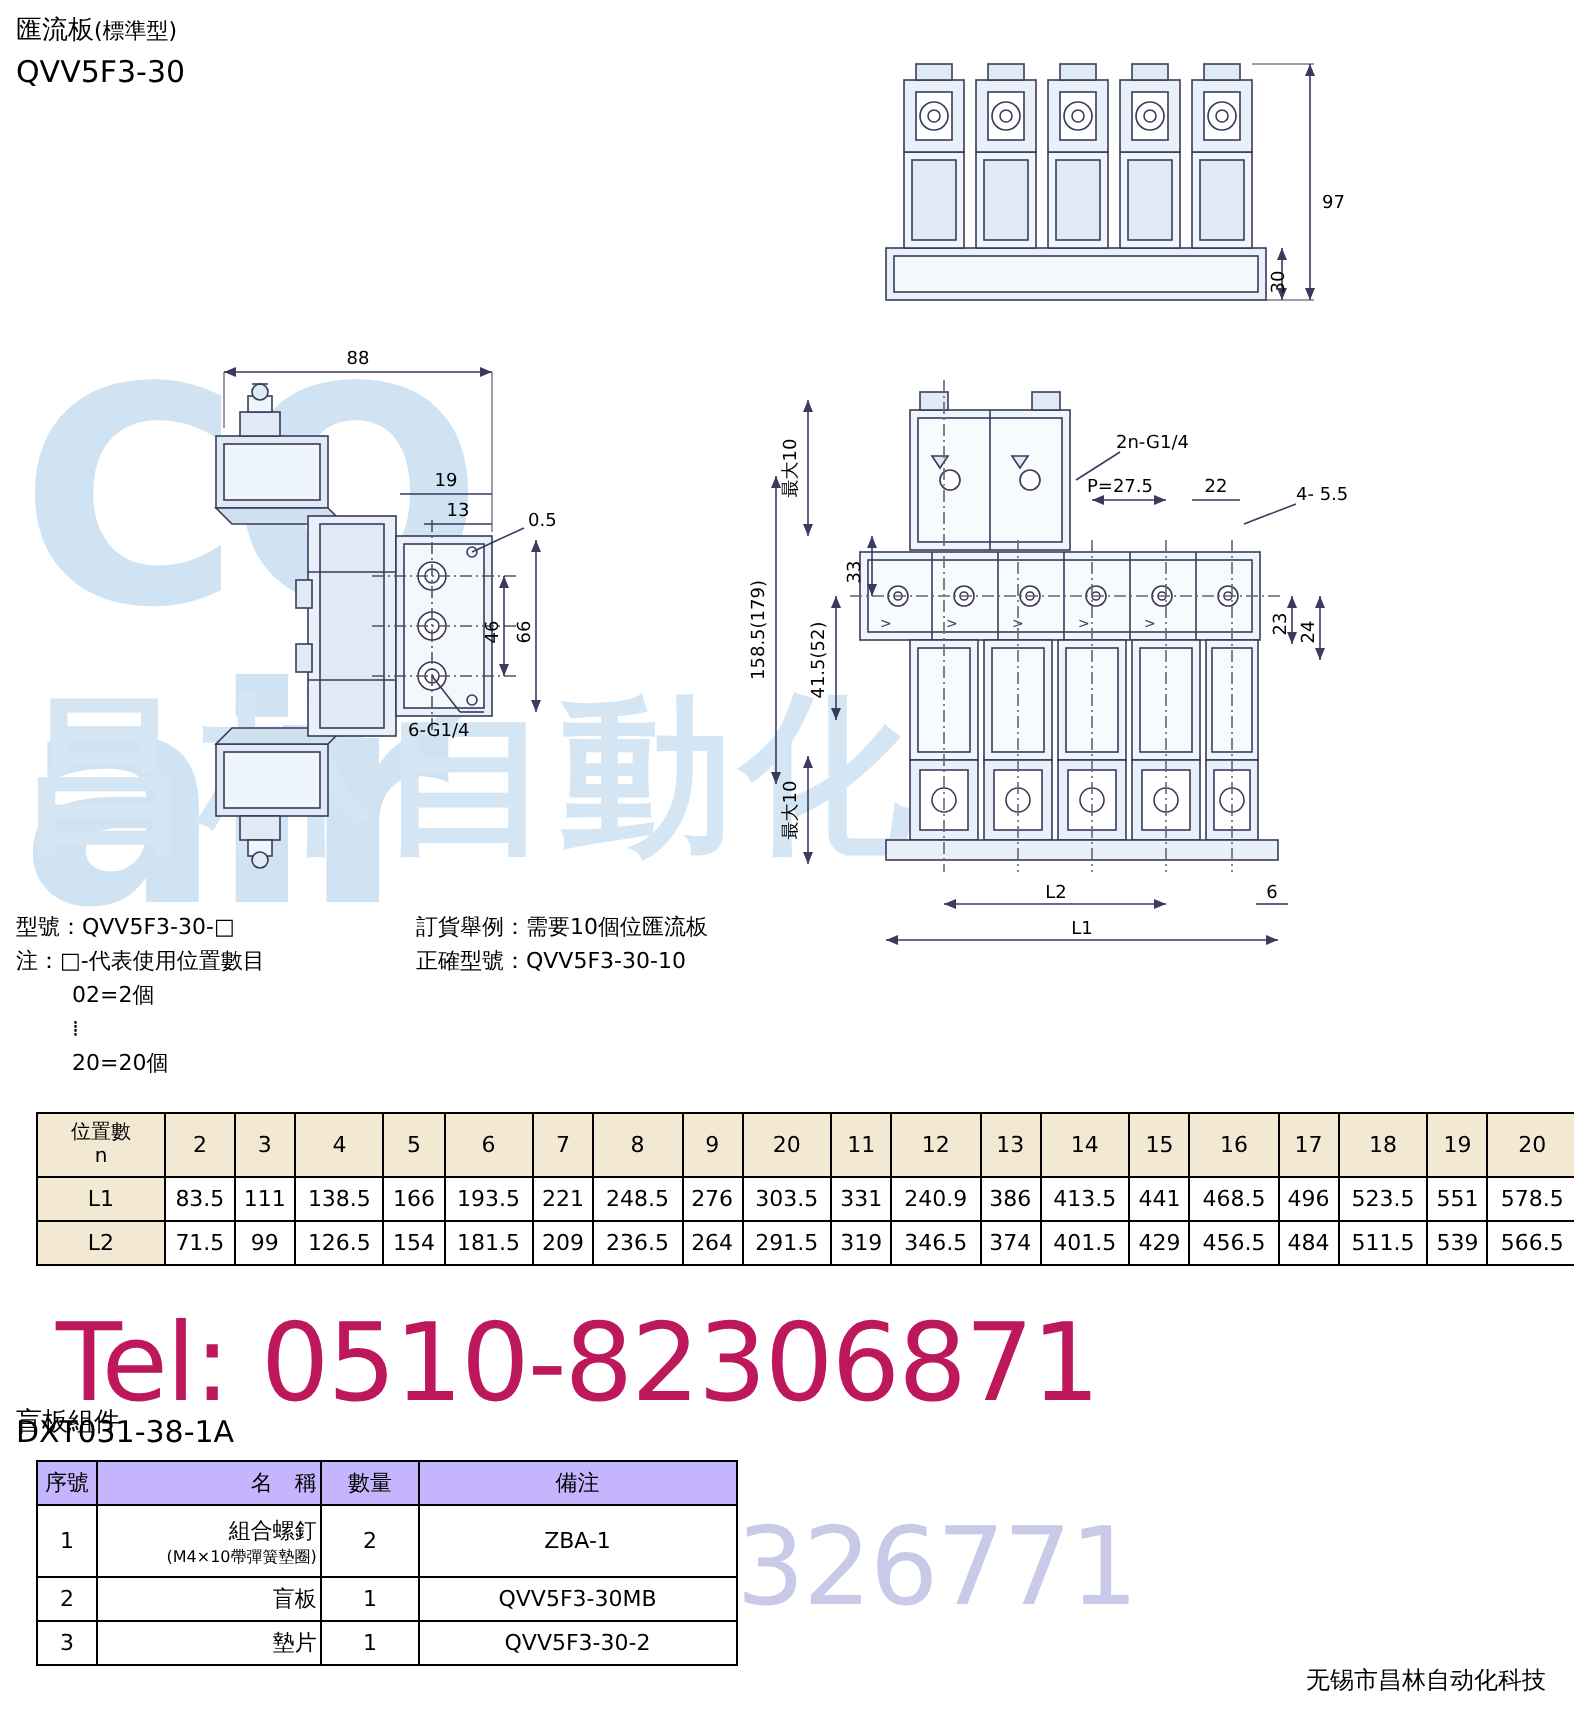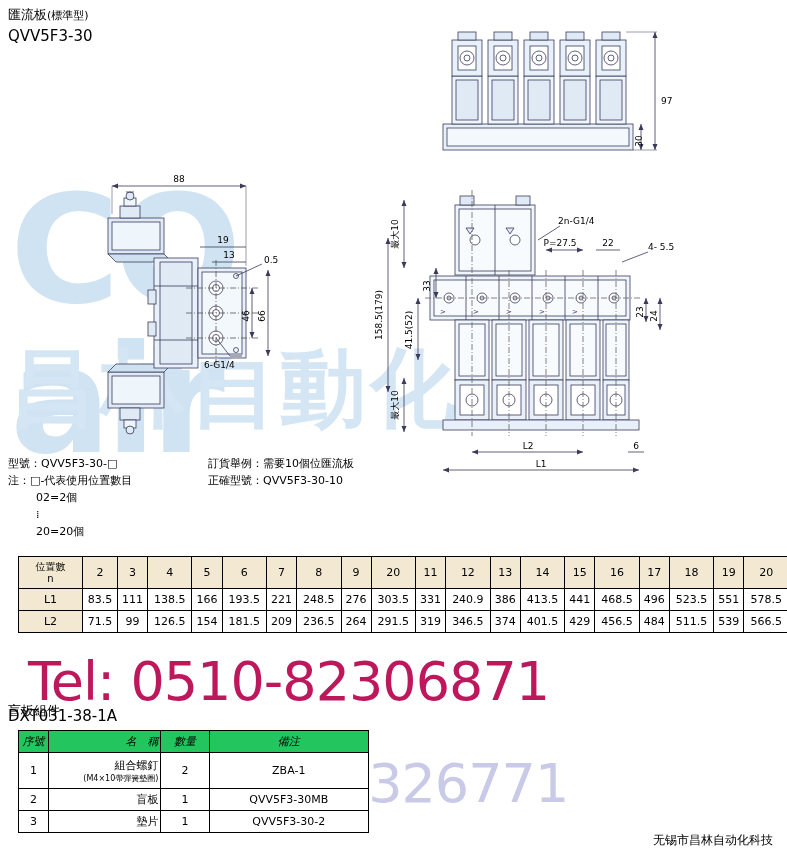--- a/index.html
+++ b/index.html
@@ -111,21 +111,21 @@
   .ptable {
     position: absolute; left: 8px; top: 730px; width: 351px; z-index: 4; background: #fff;
   }
   .ptable td {
     border: 1px solid #000;
     font-size: 11px;
     text-align: center;
     padding: 0 2px;
     height: 22px;
   }
-  .ptable .hdr { background: #22c55e; font-style: italic; }
+  .ptable .hdr { background: #c4b5fd; }
   .ptable .c1 { width: 30px; }
   .ptable .c2 { width: 112px; text-align: right; }
   .ptable .c3 { width: 48px; }
   .ptable .c4 { width: 159px; text-align: center; }
   .ptable .tall { height: 36px; }
   .ptable .small { font-size: 8px; }
 
   .company {
     position: absolute; right: 14px; bottom: 18px;
     font-size: 12px; z-index: 4;

